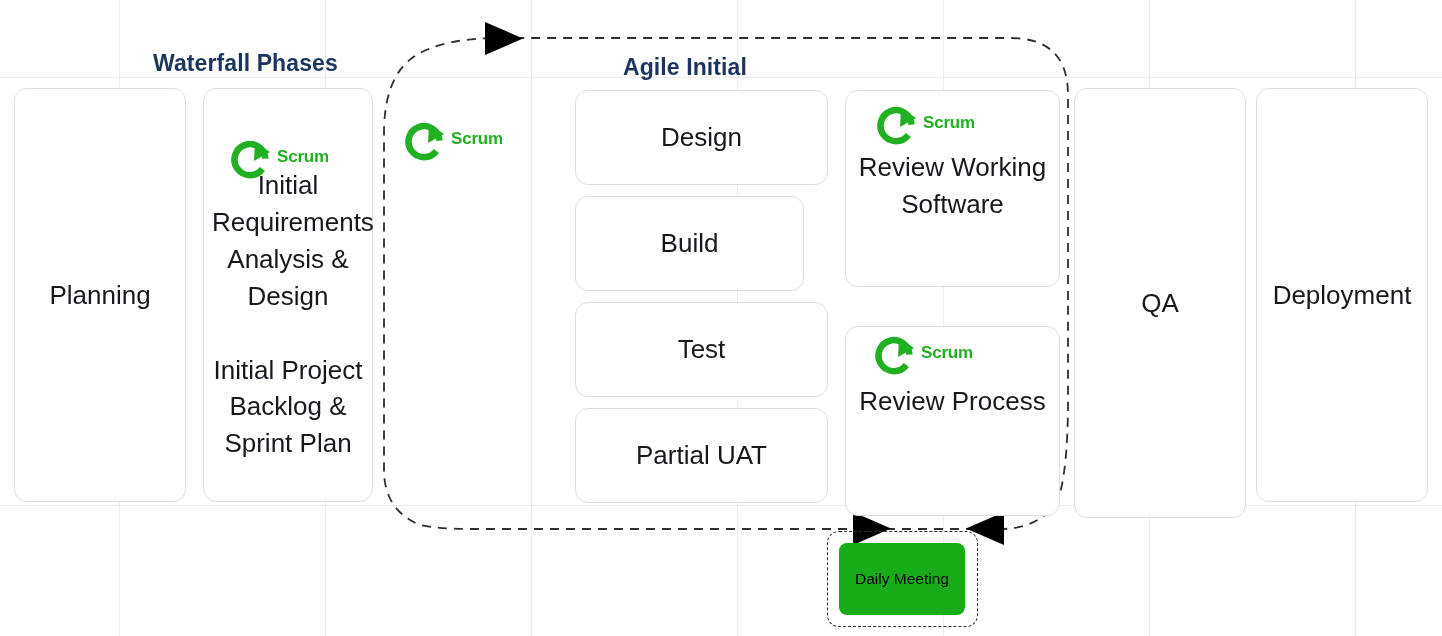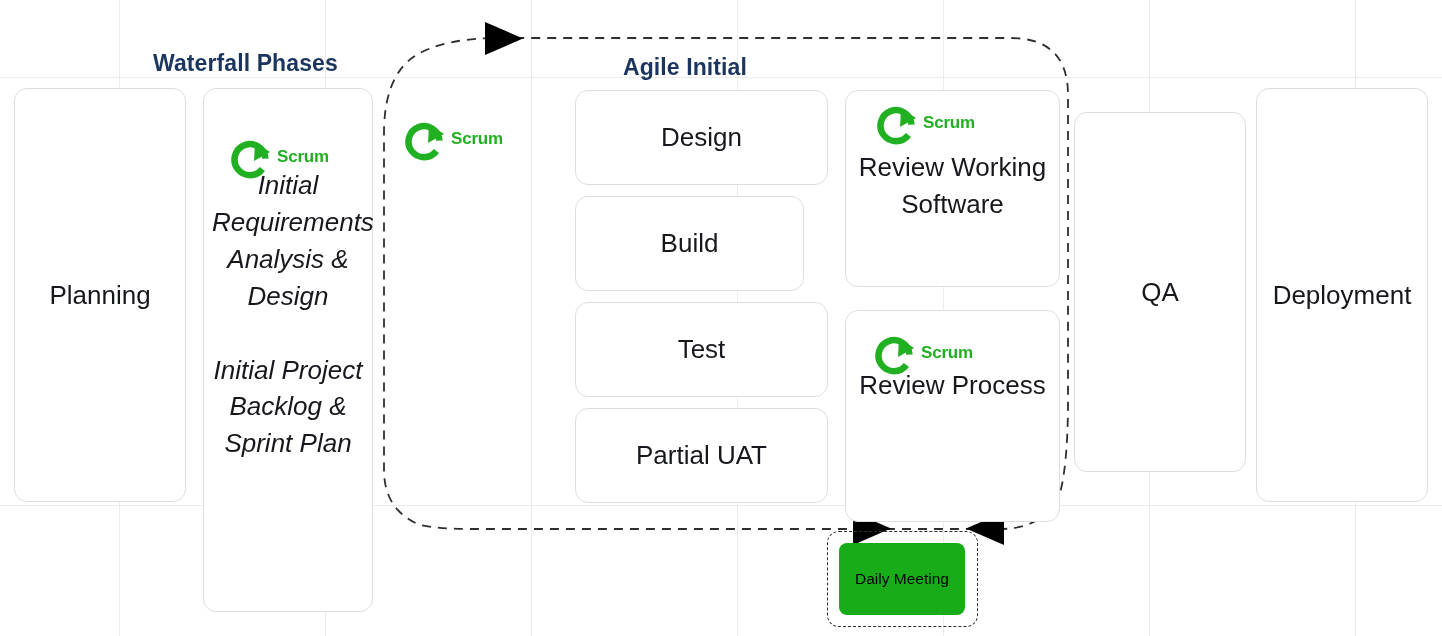--- a/index.html
+++ b/index.html
@@ -148,21 +148,21 @@
   <svg class="arrowhead" style="left:966px; top:512px;" width="40" height="34">
     <polygon points="38,0 0,16.5 38,33" fill="#000000"></polygon>
   </svg>
 
   <div class="card" style="left:14px; top:88px; width:172px; height:414px;">
     <div class="lines">
       <span class="para">Planning</span>
     </div>
   </div>
 
-  <div class="card scrum-card" style="left:203px; top:88px; width:170px; height:524px; padding-top:78px;font-style:italic;">
+  <div class="card scrum-card" style="left:203px; top:88px; width:170px; height:414px; padding-top:78px;">
     <div class="lines">
       <span class="para">Initial Requirements Analysis &amp; Design</span>
       <span class="para">Initial Project Backlog &amp; Sprint Plan</span>
     </div>
   </div>
   <div class="scrum-mark" style="left:228px; top:140px;">
     <svg width="48" height="46" viewBox="0 0 48 46">
       <path d="M33.5 12.5 A15.5 15.5 0 1 0 36 23" fill="none" stroke="#21b021" stroke-width="6.5" stroke-linecap="butt" transform="rotate(30 24 23)"></path>
       <polygon points="27,2 42,12 26,21" fill="#21b021"></polygon>
     </svg>
@@ -204,34 +204,34 @@
     </div>
   </div>
   <div class="scrum-mark" style="left:874px; top:106px;">
     <svg width="48" height="46" viewBox="0 0 48 46">
       <path d="M33.5 12.5 A15.5 15.5 0 1 0 36 23" fill="none" stroke="#21b021" stroke-width="6.5" stroke-linecap="butt" transform="rotate(30 24 23)"></path>
       <polygon points="27,2 42,12 26,21" fill="#21b021"></polygon>
     </svg>
     <span class="scrum-word">Scrum</span>
   </div>
 
-  <div class="card scrum-card" style="left:845px; top:310px; width:215px; height:212px; padding-top:56px;">
+  <div class="card scrum-card" style="left:845px; top:326px; width:215px; height:190px; padding-top:56px;">
     <div class="lines">
       <span class="para">Review Process</span>
     </div>
   </div>
   <div class="scrum-mark" style="left:872px; top:336px;">
     <svg width="48" height="46" viewBox="0 0 48 46">
       <path d="M33.5 12.5 A15.5 15.5 0 1 0 36 23" fill="none" stroke="#21b021" stroke-width="6.5" stroke-linecap="butt" transform="rotate(30 24 23)"></path>
       <polygon points="27,2 42,12 26,21" fill="#21b021"></polygon>
     </svg>
     <span class="scrum-word">Scrum</span>
   </div>
 
-  <div class="card" style="left:1074px; top:88px; width:172px; height:360px;margin-top:24px;">
+  <div class="card" style="left:1074px; top:88px; width:172px; height:430px;">
     <div class="lines">
       <span class="para">QA</span>
     </div>
   </div>
 
   <div class="card" style="left:1256px; top:88px; width:172px; height:414px;">
     <div class="lines">
       <span class="para">Deployment</span>
     </div>
   </div>

